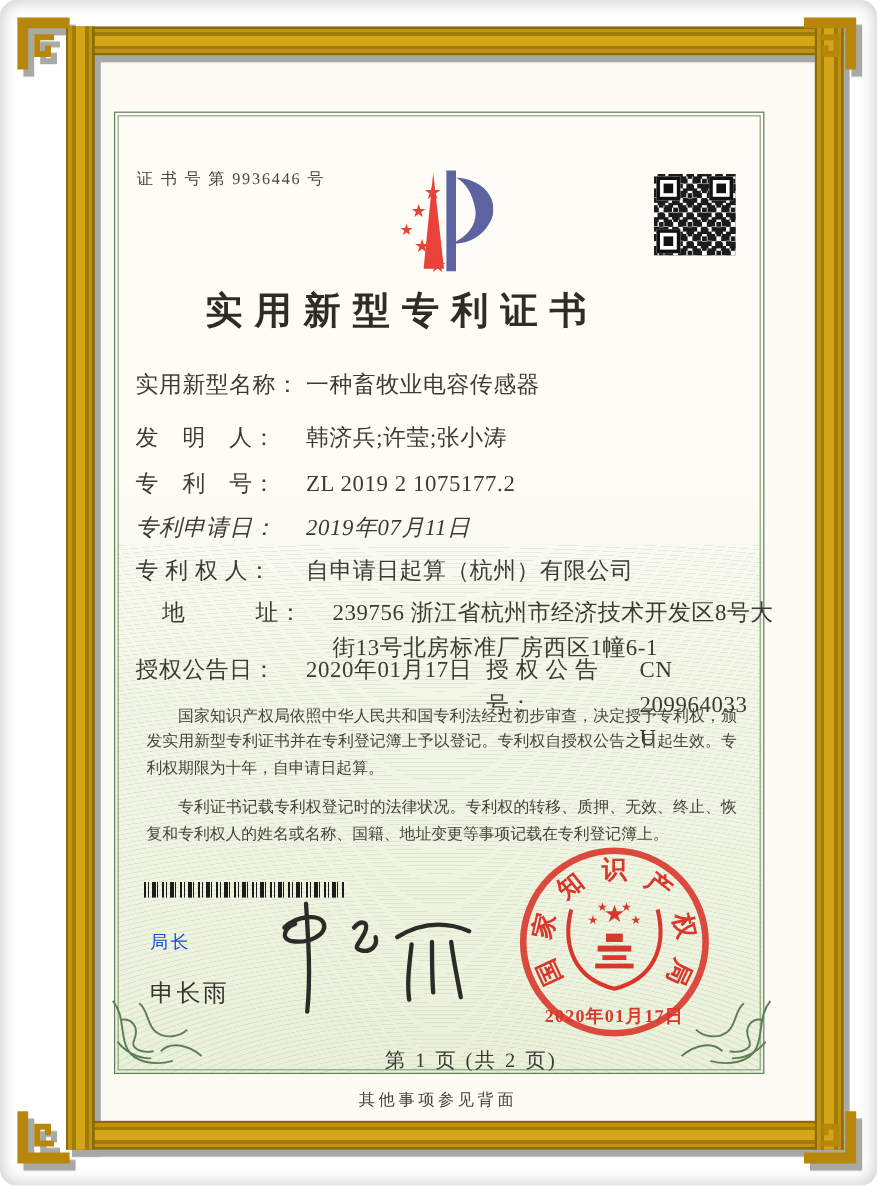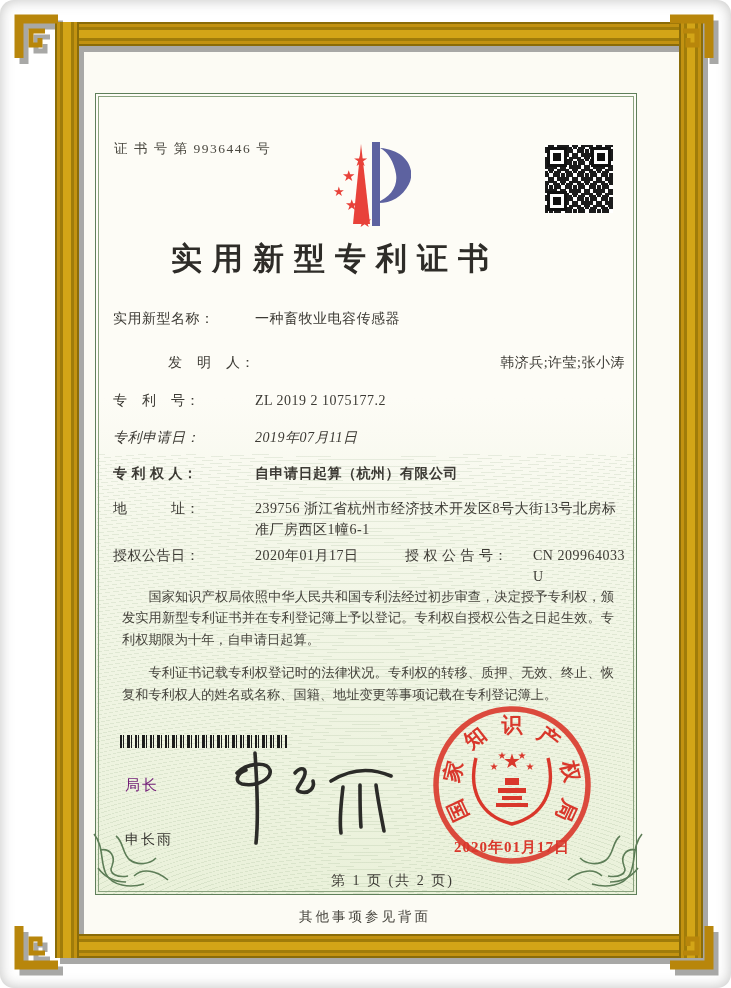--- a/index.html
+++ b/index.html
@@ -43,43 +43,43 @@
   .qr{left:545px;top:145px;width:68px;height:68px;
     background:
       repeating-conic-gradient(#1b1b1b 0% 25%,rgba(0,0,0,0) 0% 50%) 0 0/8px 8px,
       repeating-conic-gradient(#1b1b1b 0% 25%,rgba(0,0,0,0) 0% 50%) 3px 2px/12px 12px,
       #fff;}
   .qr .finder{position:absolute;width:14px;height:14px;border:3px solid #111;background:#fff;}
   .qr .finder::after{content:"";position:absolute;left:3px;top:3px;width:8px;height:8px;background:#111;}
   .f-tl{left:2px;top:2px;} .f-tr{right:2px;top:2px;} .f-bl{left:2px;bottom:2px;}
   .title{left:95px;top:238px;width:480px;text-align:center;font-size:31px;font-weight:bold;
     letter-spacing:10px;color:#2e2c28;}
-  .field-row{left:113px;width:512px;display:flex;font-size:14px;line-height:1.5;
+  .field-row{left:113px;width:512px;display:flex;font-size:19px;line-height:1.5;
     letter-spacing:.5px;color:#3c3a34;}
-  .r0{top:308px;} .r1{top:352px;text-align:right;} .r2{top:390px;} .r3{top:427px;font-style:italic;}
-  .r4{top:463px;font-weight:bold;} .r5{top:498px;} .r6{top:545px;}
+  .r0{top:308px;} .r1{top:352px;} .r2{top:390px;} .r3{top:427px;font-style:italic;}
+  .r4{top:463px;} .r5{top:498px;margin-left:22px;} .r6{top:545px;}
   .field-label{flex:0 0 142px;}
   .field-value{flex:1;}
   .grant-date-value{flex:0 0 150px;}
   .grant-no-label{flex:0 0 128px;}
   .paras{left:110px;top:574px;width:516px;font-size:13.2px;line-height:1.62;
     color:#45433c;text-align:justify;}
   .paras p{margin:12px;text-indent:2em;}
   .barcode{left:120px;top:735px;width:168px;height:13px;
     background:repeating-linear-gradient(90deg,#1c1c1c 0 2px,rgba(0,0,0,0) 2px 3px,
       #1c1c1c 3px 4px,rgba(0,0,0,0) 4px 7px,#1c1c1c 7px 10px,rgba(0,0,0,0) 10px 11px,
       #1c1c1c 11px 12px,rgba(0,0,0,0) 12px 15px);}
-  .comm-title{left:125px;top:776px;font-size:15px;letter-spacing:2px;color:#701a75;}
-  .comm-name{left:125px;top:831px;font-size:14px;letter-spacing:2px;color:#35332e;}
+  .comm-title{left:125px;top:776px;font-size:15px;letter-spacing:2px;color:#1d4ed8;}
+  .comm-name{left:125px;top:814px;font-size:20px;letter-spacing:2px;color:#35332e;}
   .signature{left:215px;top:743px;width:190px;height:108px;}
   .seal{left:406px;top:700px;width:212px;height:170px;}
   .flourish{width:84px;height:72px;}
   .fl-bl{left:90px;top:824px;}
   .fl-br{left:562px;top:824px;transform:scaleX(-1);}
-  .page-footer{left:95px;top:872px;width:595px;text-align:center;font-size:14px;
+  .page-footer{left:95px;top:872px;width:595px;text-align:center;font-size:17px;
     letter-spacing:2px;color:#3c3a34;}
   .back-note{left:95px;top:908px;width:540px;text-align:center;font-size:13.5px;
     letter-spacing:3px;color:#45433c;z-index:4;}
 </style>
 </head>
 <body>
 
 <div class="photo">
 
   <div class="frame-group">

